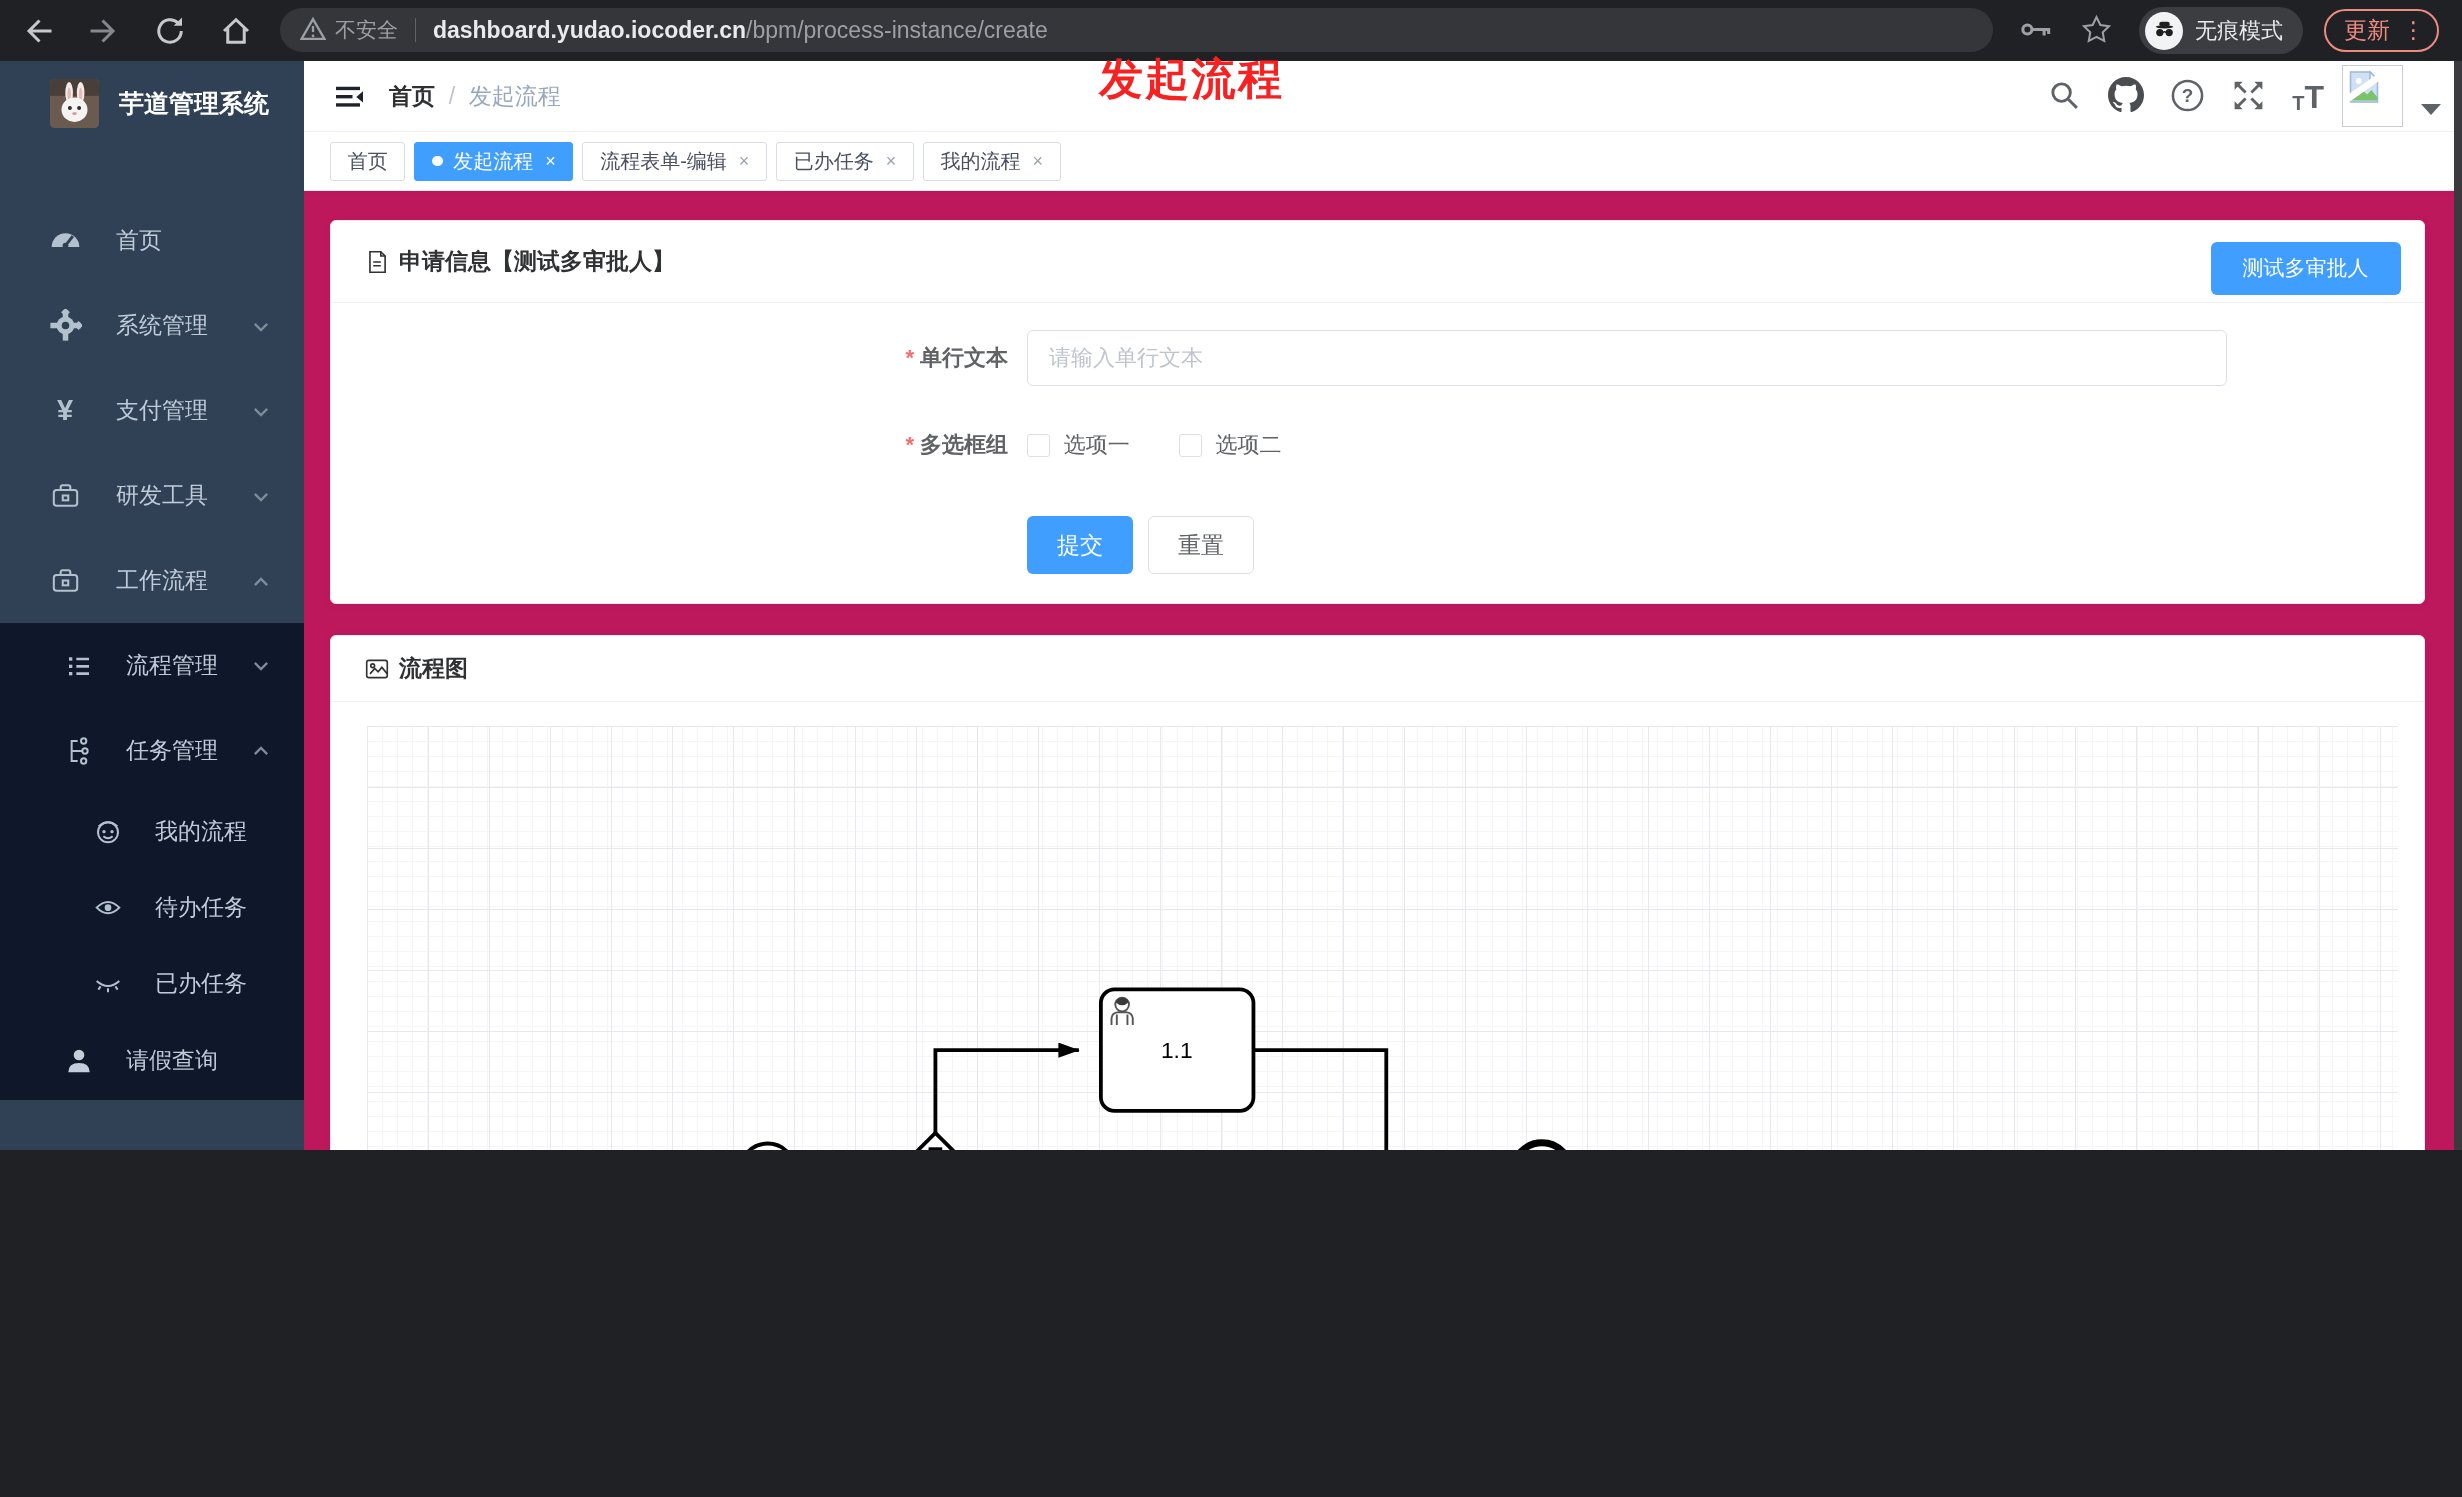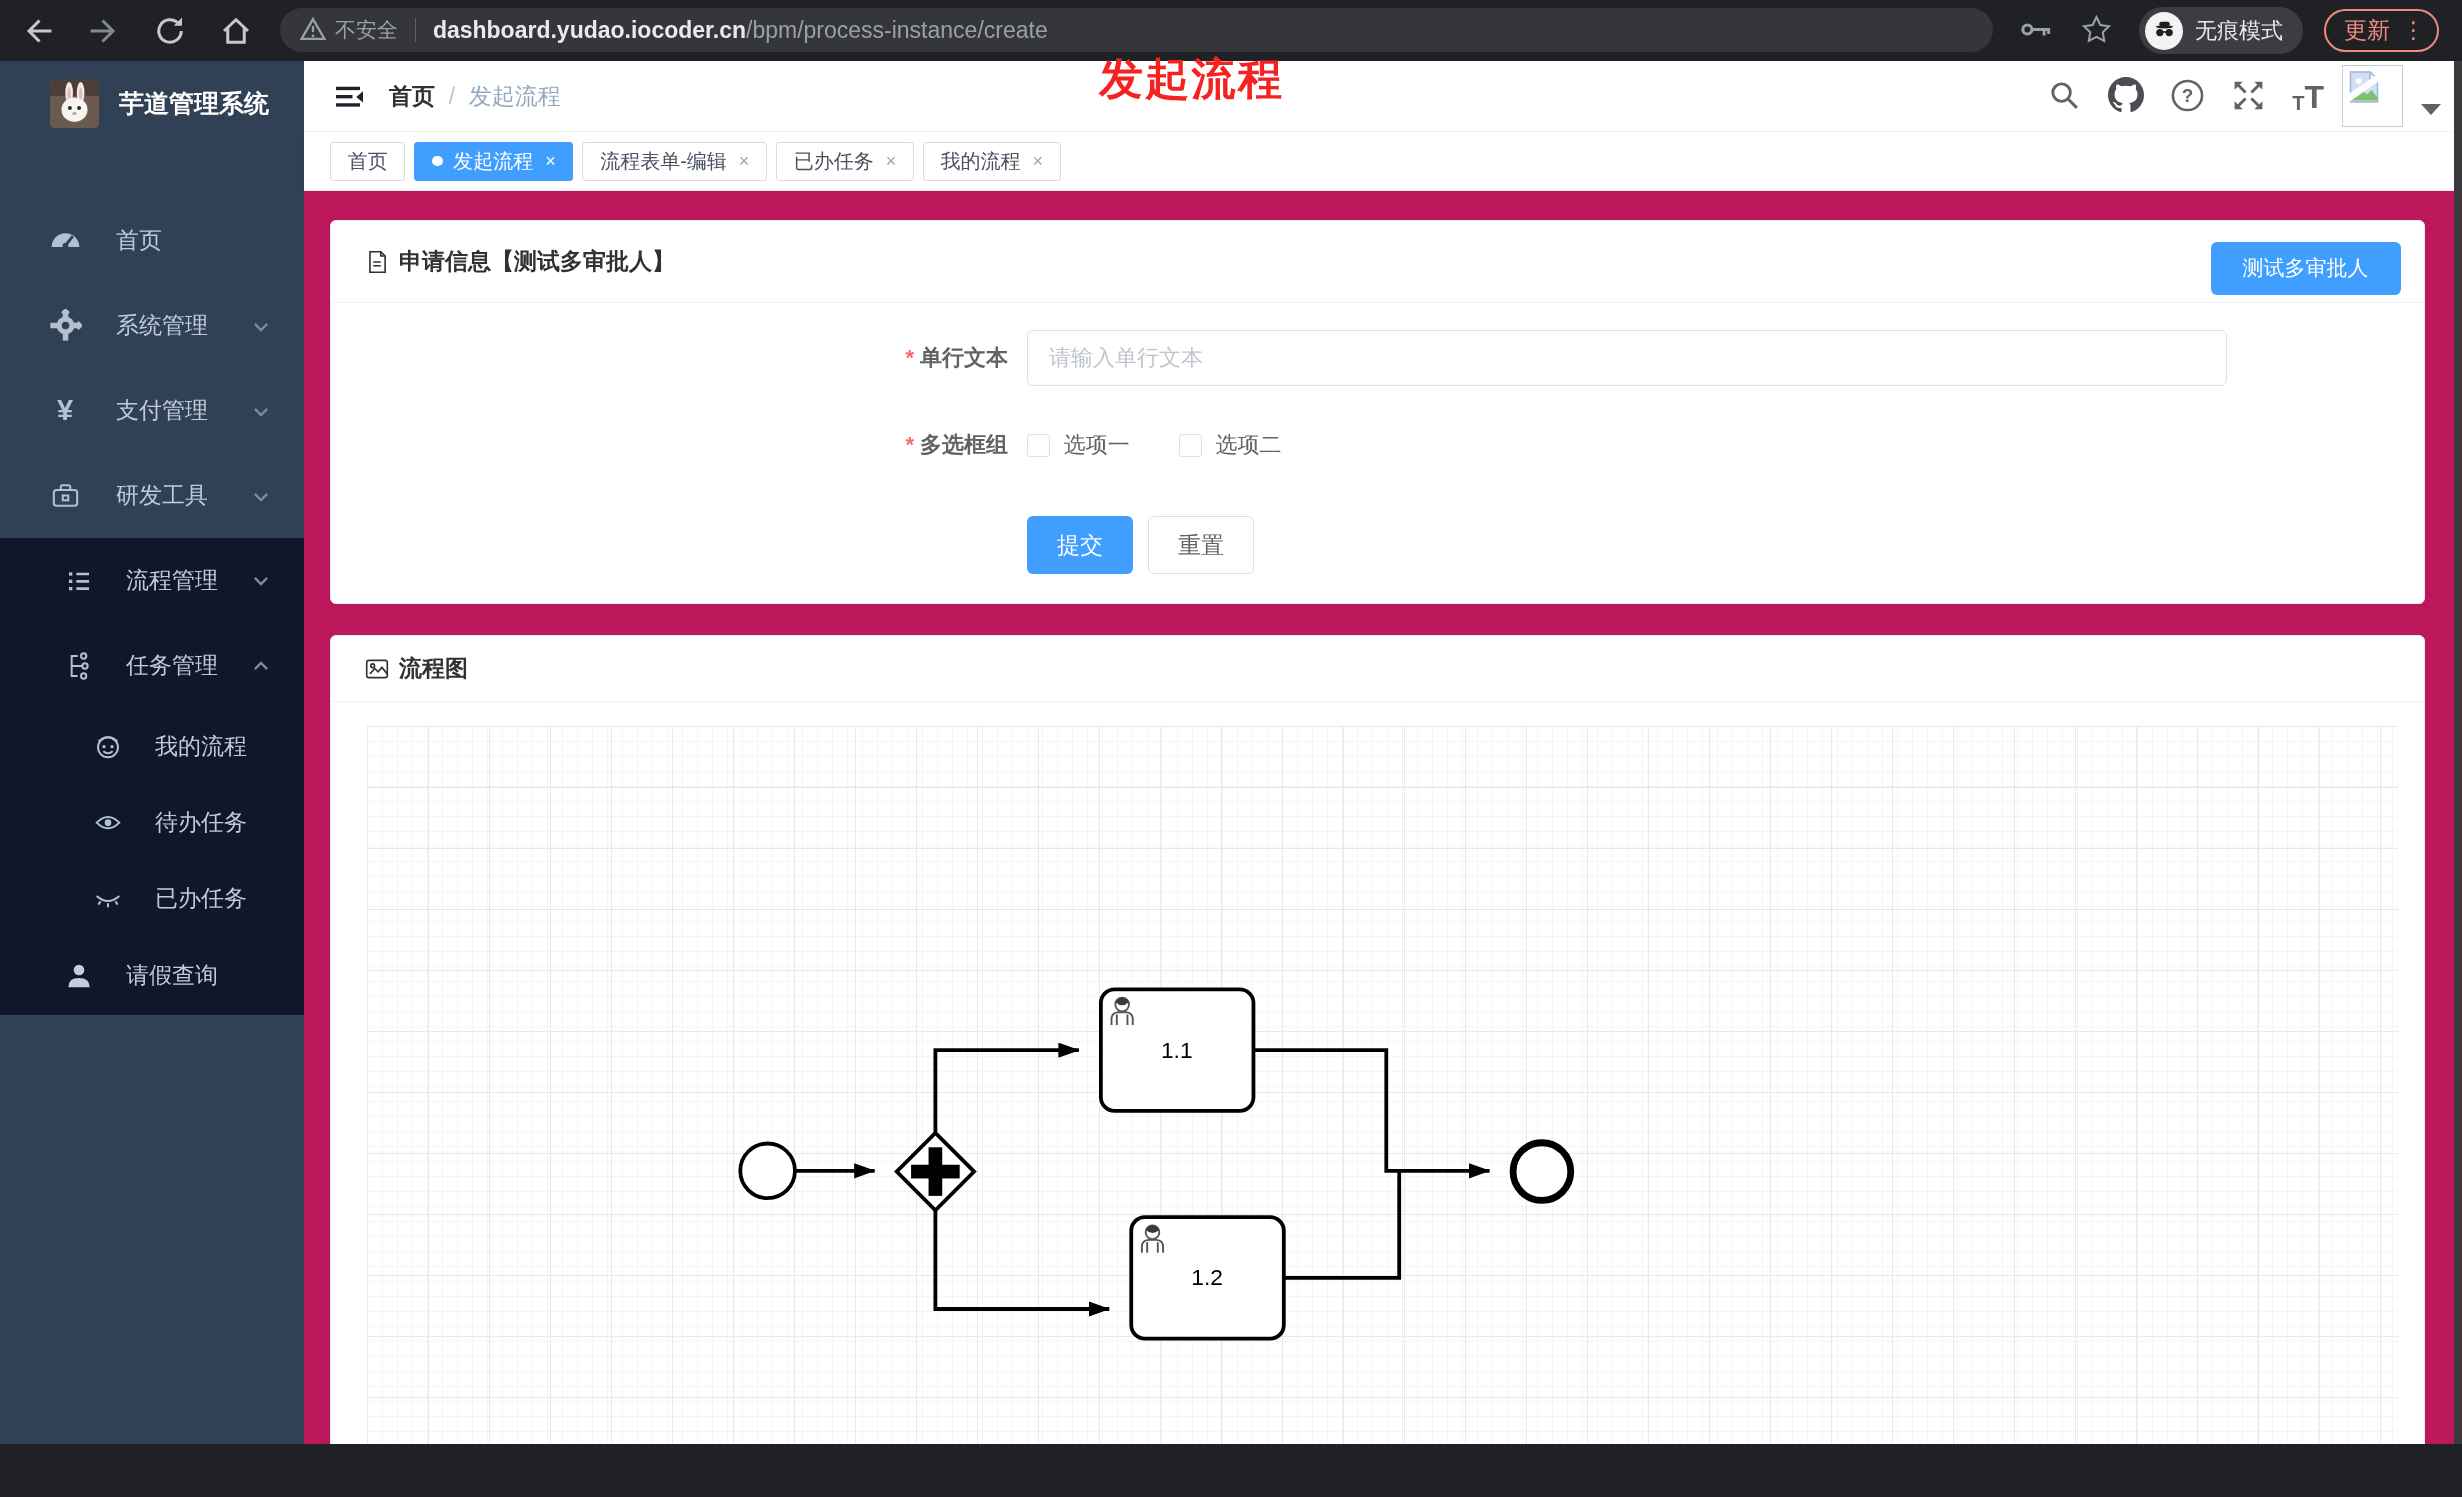--- a/index.html
+++ b/index.html
@@ -1,17 +1,17 @@
 <!DOCTYPE html>
 <html style="font-size:12px"><head>
 <meta charset="utf-8">
 <style>
   html,body{margin:0;padding:0;background:#202124;}
   *{box-sizing:border-box;}
-  .screen{position:relative;width:2462px;height:1444px;overflow:hidden;background:#fff;
+  .screen{position:relative;width:2462px;height:1150px;overflow:hidden;background:#fff;
           font-family:"Liberation Sans","DejaVu Sans",sans-serif;}
 
   
   .chrome{position:absolute;left:0;top:0;width:2462px;height:61px;background:#202124;}
   .nav-btns{position:absolute;left:20px;top:0;height:61px;display:flex;align-items:center;gap:30px;}
   .nav-btns svg{display:block;}
   .url-pill{position:absolute;left:280px;top:8.4px;width:1713px;height:44px;border-radius:22px;
             background:#35363a;display:flex;align-items:center;padding-left:20px;}
   .sec-label{color:#9aa0a6;font-size:21px;margin-left:9px;}
   .url-div{width:1.5px;height:24px;background:#5f6368;margin:0 16.7px;}
@@ -261,20 +261,33 @@
         <span class="ic">
             <svg width="33" height="33" viewBox="0 0 48 48">
               <rect x="7" y="16" width="34" height="23" rx="4" stroke="#b3c0cd" stroke-width="3" fill="none"></rect>
               <path d="M17 16 v-4 a3 3 0 0 1 3 -3 h8 a3 3 0 0 1 3 3 v4" stroke="#b3c0cd" stroke-width="3" fill="none"></path>
               <rect x="20" y="24" width="8" height="7" stroke="#b3c0cd" stroke-width="3" fill="none"></rect>
             </svg>
           </span>
         <span class="lbl">研发工具</span>
         <span class="chev"><svg width="20" height="20" viewBox="0 0 26 26">
               <path d="M5 9 l8 8 8 -8" stroke="#7e8c9a" stroke-width="3" fill="none"></path>
+            </svg></span>
+      </div>
+      <div class="m-item">
+        <span class="ic">
+            <svg width="33" height="33" viewBox="0 0 48 48">
+              <rect x="7" y="16" width="34" height="23" rx="4" stroke="#b3c0cd" stroke-width="3" fill="none"></rect>
+              <path d="M17 16 v-4 a3 3 0 0 1 3 -3 h8 a3 3 0 0 1 3 3 v4" stroke="#b3c0cd" stroke-width="3" fill="none"></path>
+              <rect x="20" y="24" width="8" height="7" stroke="#b3c0cd" stroke-width="3" fill="none"></rect>
+            </svg>
+          </span>
+        <span class="lbl">工作流程</span>
+        <span class="chev"><svg width="20" height="20" viewBox="0 0 26 26">
+              <path d="M5 17 l8 -8 8 8" stroke="#7e8c9a" stroke-width="3" fill="none"></path>
             </svg></span>
       </div>
 
       <div class="submenu-block">
         <div class="m-item lv2">
           <span class="ic">
               <svg width="32" height="32" viewBox="0 0 48 48">
                 <rect x="9" y="11" width="5" height="5" fill="#b3c0cd"></rect>
                 <rect x="9" y="22" width="5" height="5" fill="#b3c0cd"></rect>
                 <rect x="9" y="33" width="5" height="5" fill="#b3c0cd"></rect>

